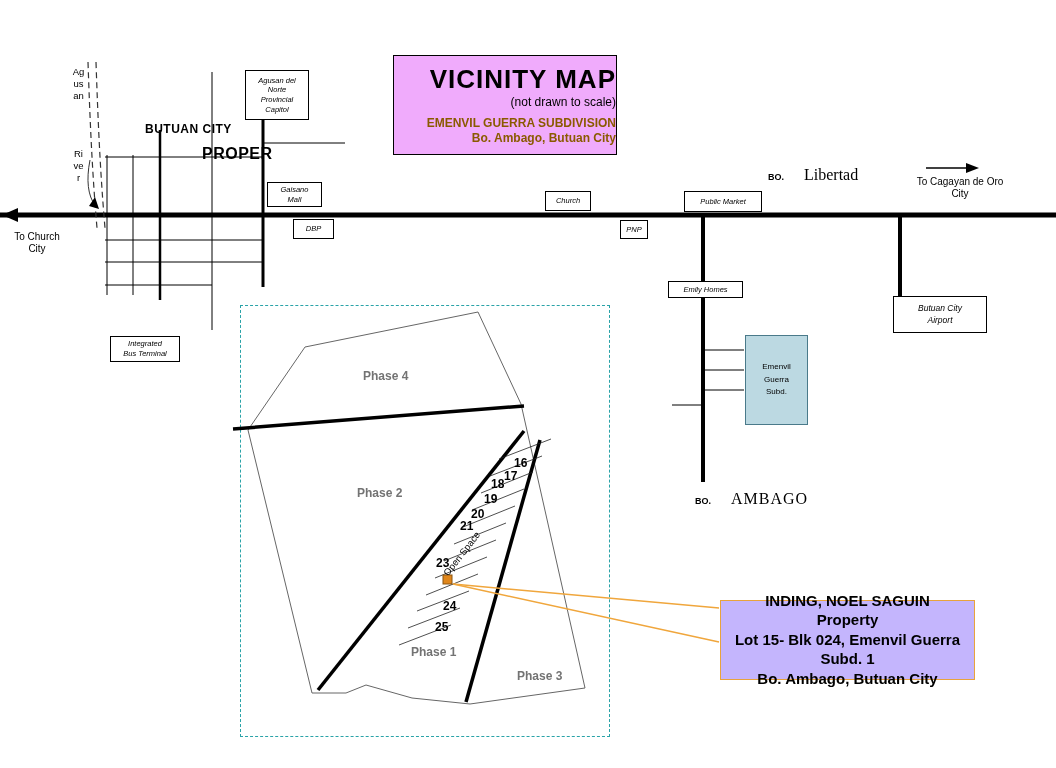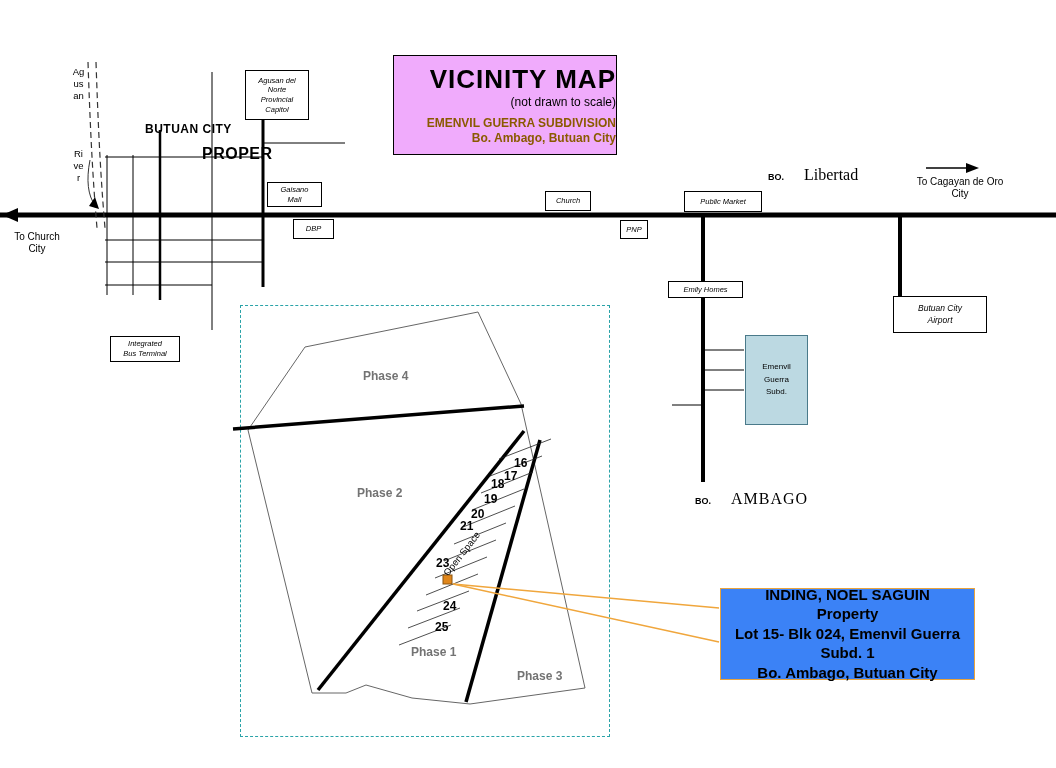--- a/index.html
+++ b/index.html
@@ -25,21 +25,21 @@
   #title-box{position:absolute;left:393px;top:55px;width:224px;height:100px;
           background:#f0abfc;border:1px solid #000;z-index:3;display:flex;flex-direction:column;
           align-items:flex-end;justify-content:center;text-align:center;}
   #title-box .main-title{font-size:26px;font-weight:bold;letter-spacing:1px;line-height:1.1;}
   #title-box .sub-title{font-size:12px;margin-top:2px;}
   #title-box .subdiv{font-size:12px;font-weight:bold;color:#8a5a00;margin-top:7px;}
   #title-box .loc{font-size:12px;font-weight:bold;color:#8a5a00;margin-top:1px;}
   #emenvil-box{position:absolute;left:745px;top:335px;width:63px;height:90px;
           background:#bcd9e2;border:1px solid #4a7a8a;display:flex;align-items:center;
           justify-content:center;text-align:center;font-size:8px;line-height:1.6;z-index:3;}
-  #info-box{position:absolute;left:720px;top:588px;width:255px;height:92px;background:#3b82f6;
+  #info-box{position:absolute;left:720px;top:600px;width:255px;height:80px;background:#c4b5fd;
           border:1px solid #e8a33d;z-index:3;display:flex;flex-direction:column;
           align-items:center;justify-content:center;text-align:center;}
   #info-box .owner{font-size:15px;font-weight:bold;line-height:1.2;}
   #info-box .line{font-size:15px;font-weight:bold;line-height:1.3;}
   #open-space{position:absolute;left:441px;top:571px;z-index:3;font-size:9.5px;
           transform:rotate(-52deg);transform-origin:0 0;}
 </style>
 </head>
 <body>
 

